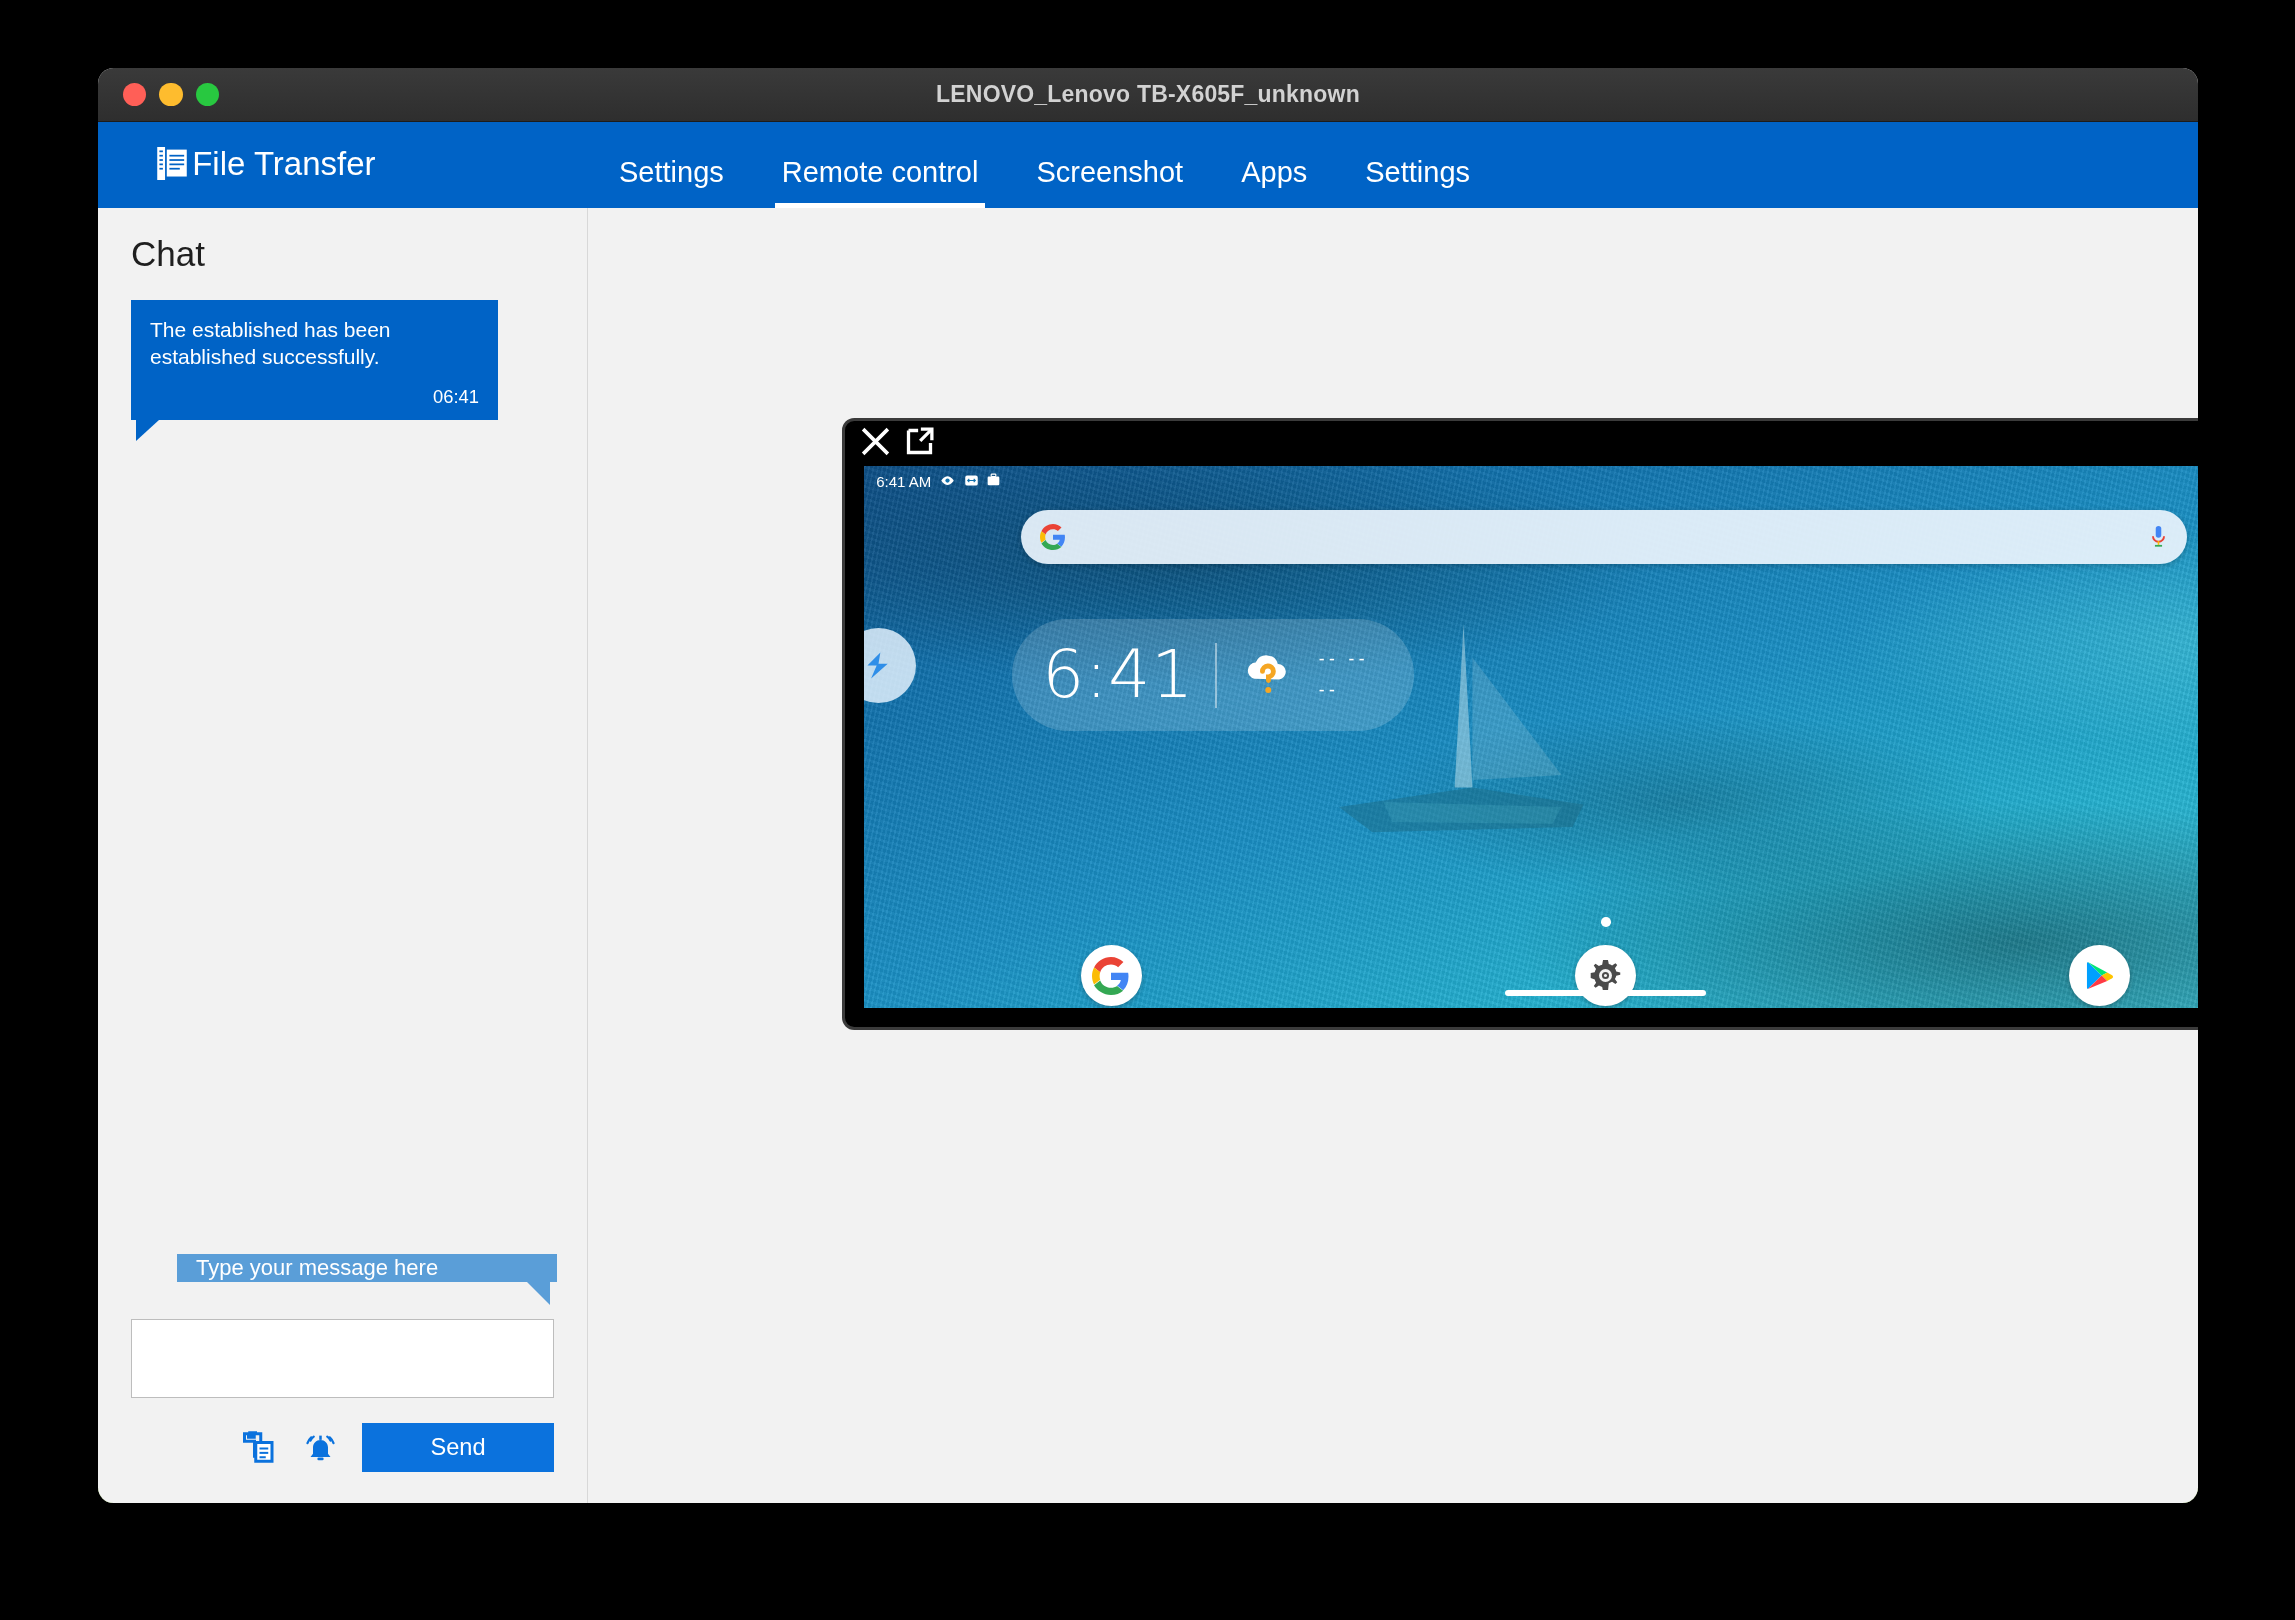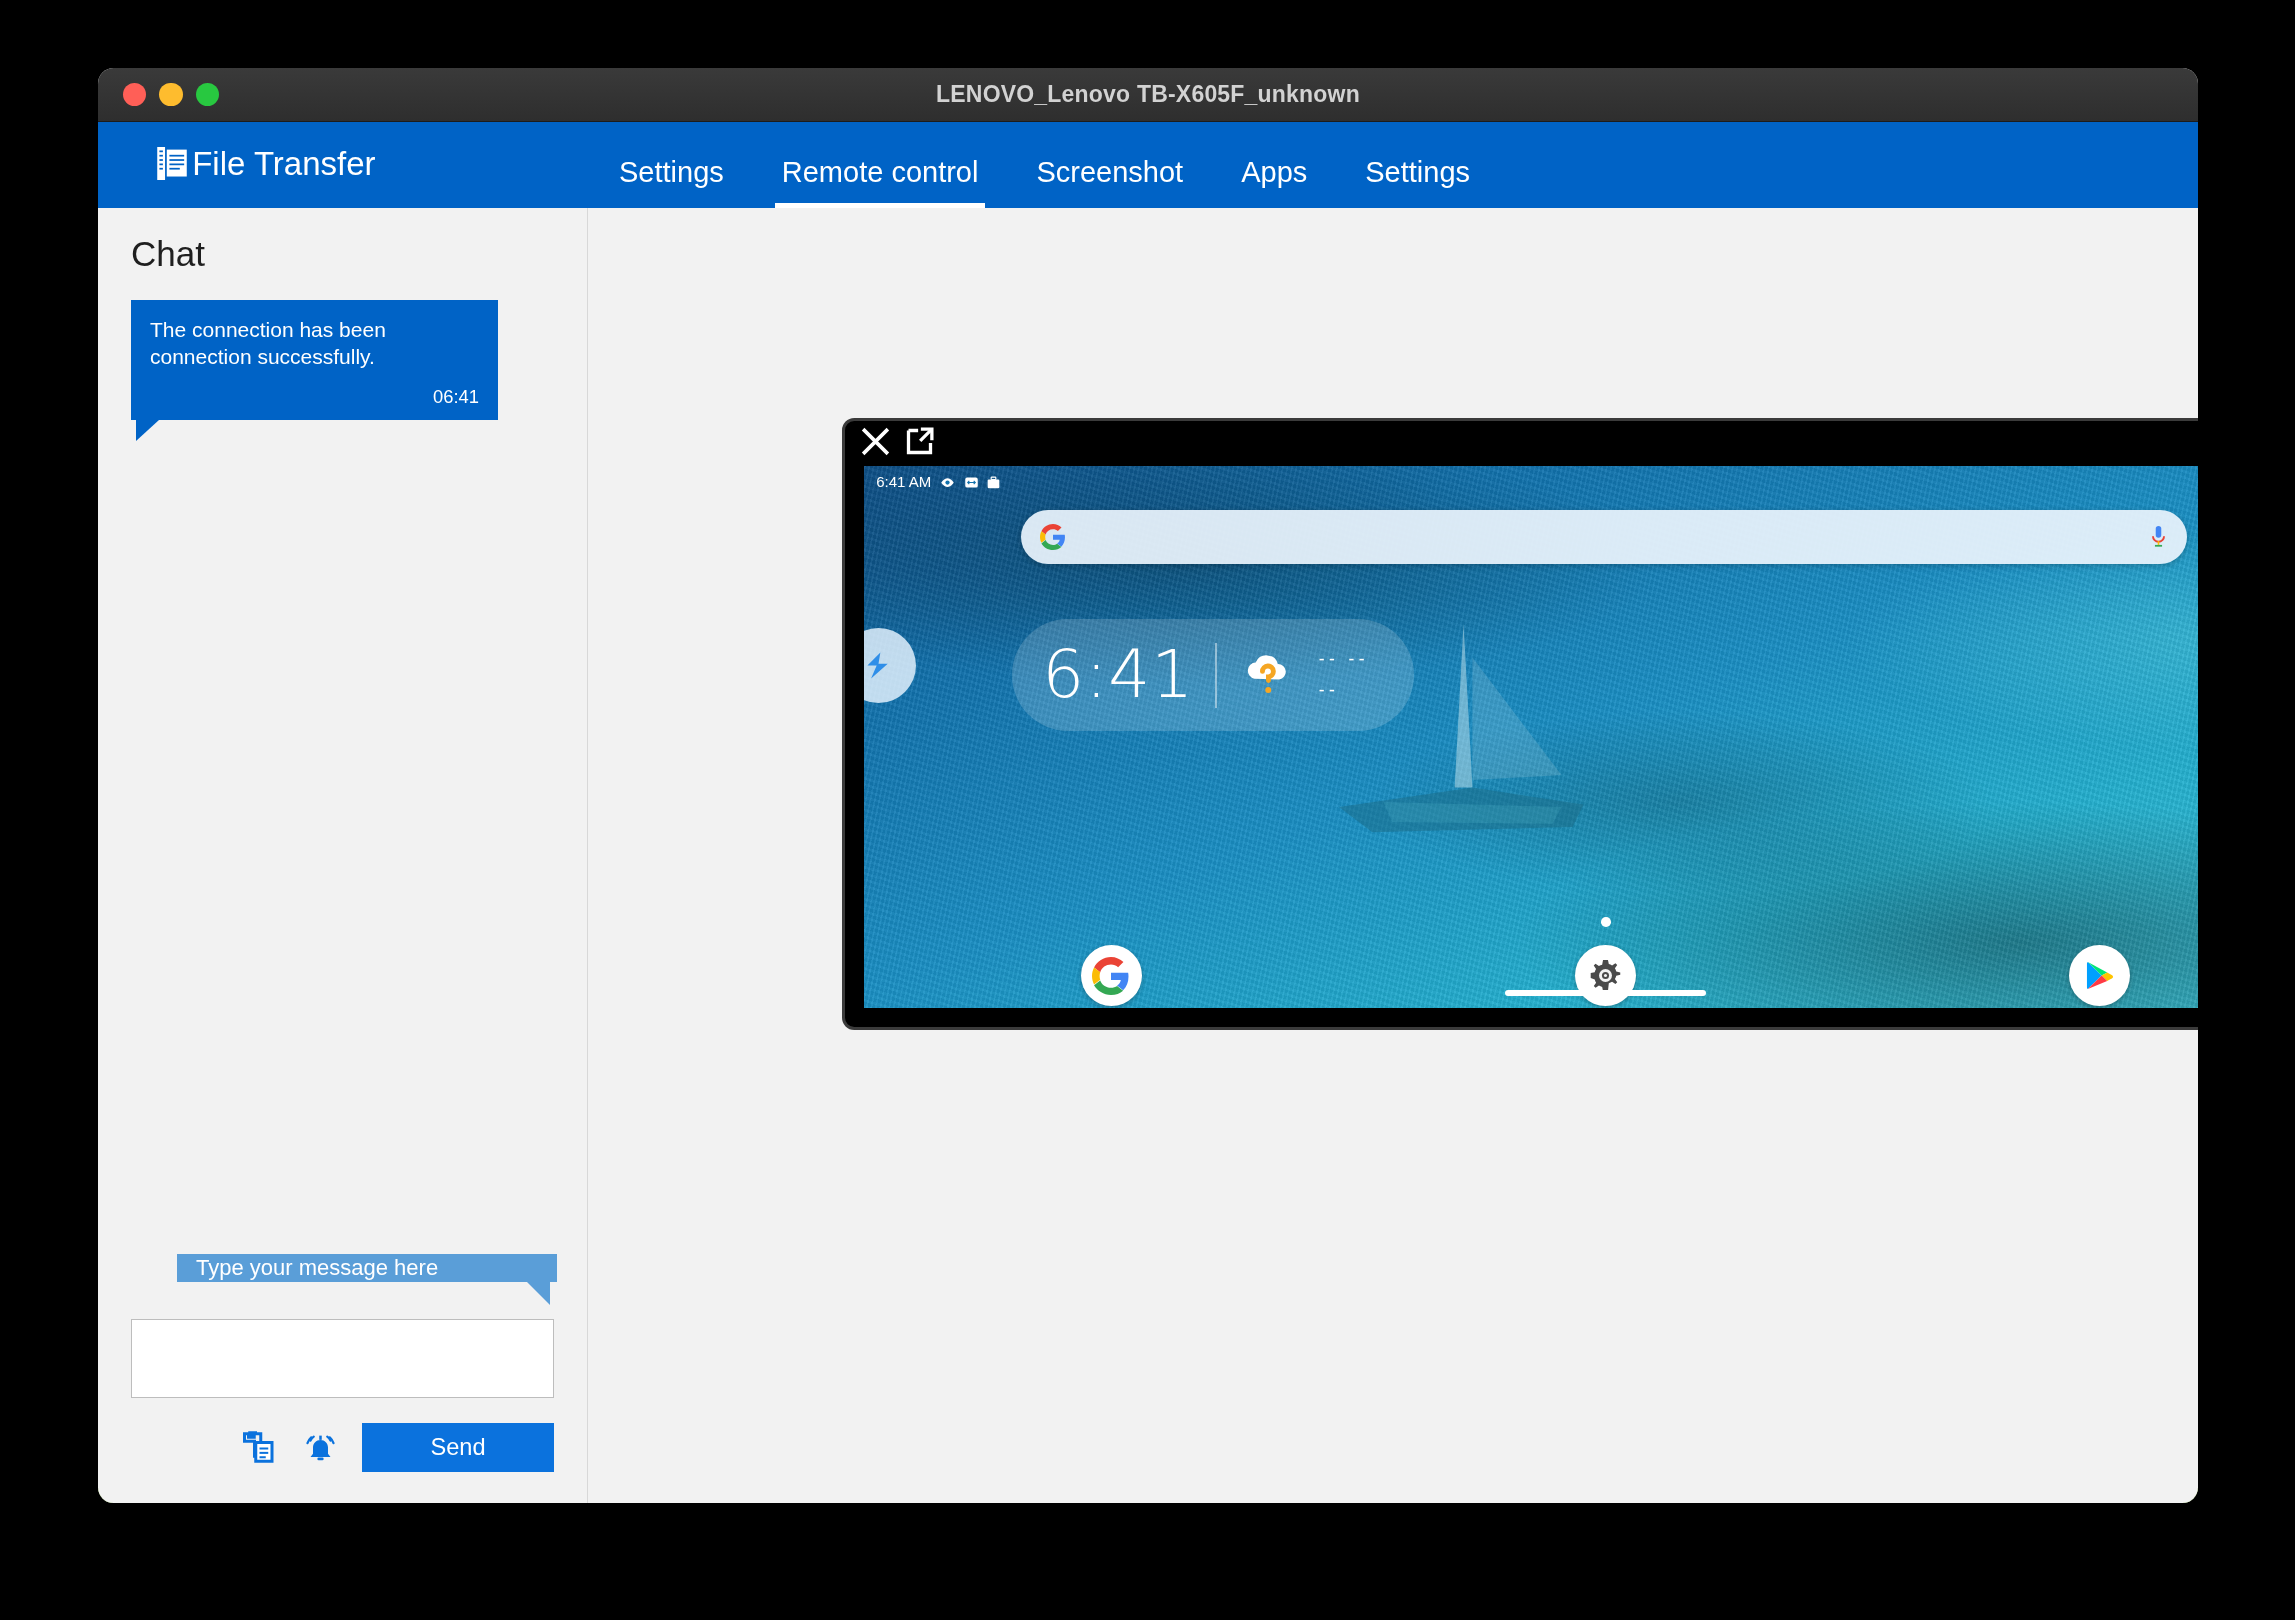--- a/index.html
+++ b/index.html
@@ -211,21 +211,21 @@
   
   #wreck { position: absolute; left: 26%; top: 26%; width: 30%; height: 62%; opacity: .55; }
 
   
   #status-bar {
     position: absolute; left: 0; right: 0; top: 0; height: 30px;
     display: flex; align-items: center;
     padding: 0 12.2px; color: #ffffff; font-size: 15px;
     z-index: 6;
   }
-  #status-left { display: flex; align-items: flex-end; gap: 8.7px; }
+  #status-left { display: flex; align-items: flex-start; gap: 8.7px; }
   .sb-icon { display: block; }
 
   
   #search-pill {
     position: absolute; left: 10.6%; right: 10.8%; top: 44px;
     height: 54px; border-radius: 30px;
     background: rgba(234,243,252,.93);
     box-shadow: 0 1.7px 6.1px rgba(0,0,0,.22);
     display: flex; align-items: center;
     padding: 0 19px; z-index: 5;
@@ -337,21 +337,21 @@
   </div>
 
   <div id="body-area">
 
     <div id="chat-panel">
       <div id="chat-title">Chat</div>
 
       <div id="messages">
         <div class="msg-wrap">
           <div class="bubble">
-            <span class="bubble-text">The connection has been connection successfully.</span>
+            <span class="bubble-text">The established has been established successfully.</span>
             <span class="bubble-time">06:41</span>
           </div>
         </div>
       </div>
 
       <div id="composer">
         <div id="hint-bubble">Type your message here</div>
         <textarea id="message-input" autofocus="" placeholder="" style=""></textarea>
         <div id="composer-actions">
           <button class="icon-btn">

